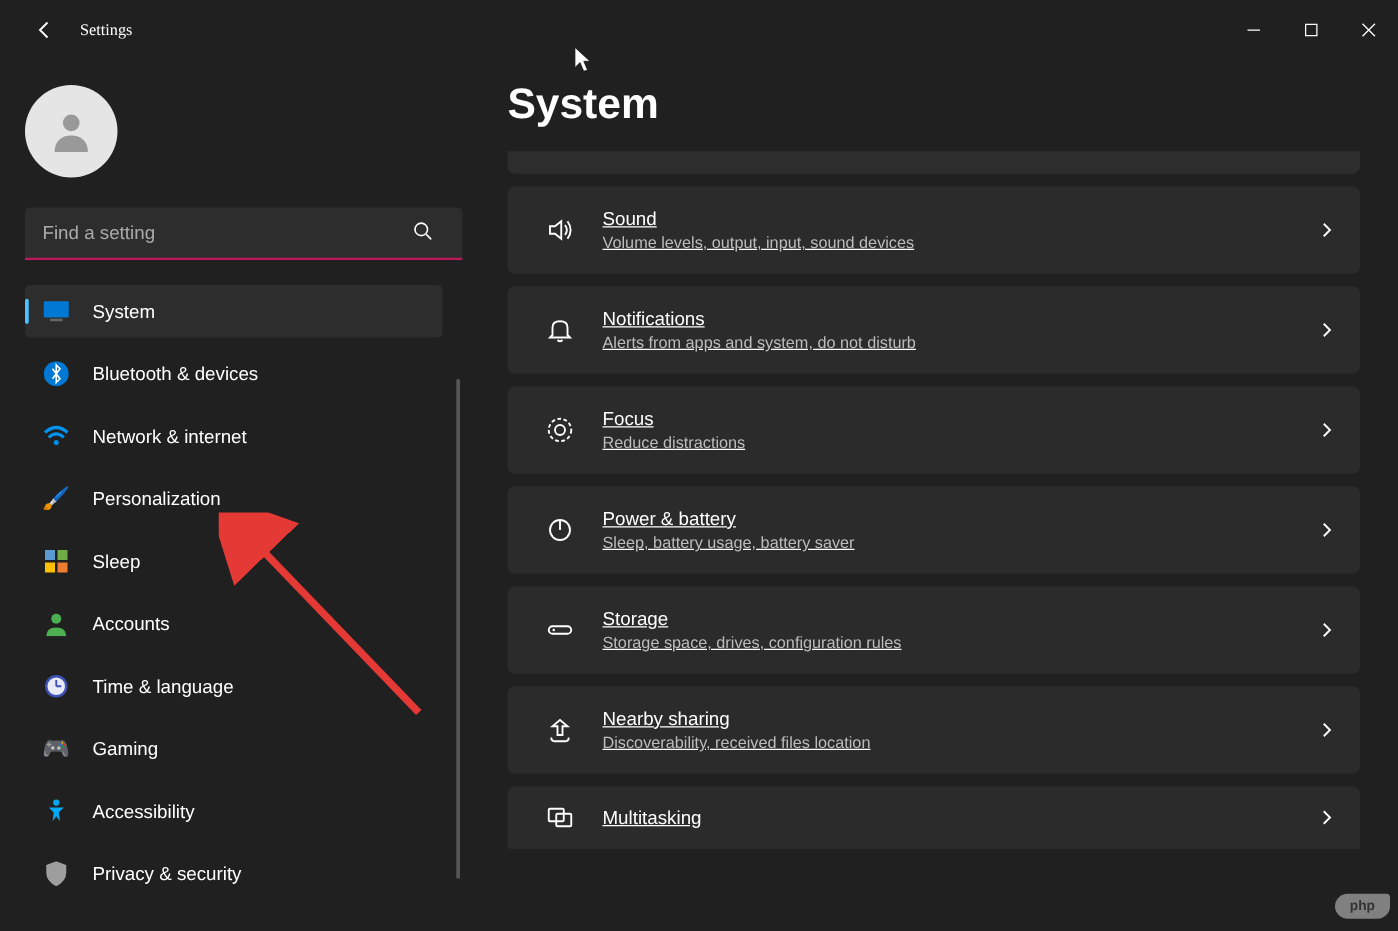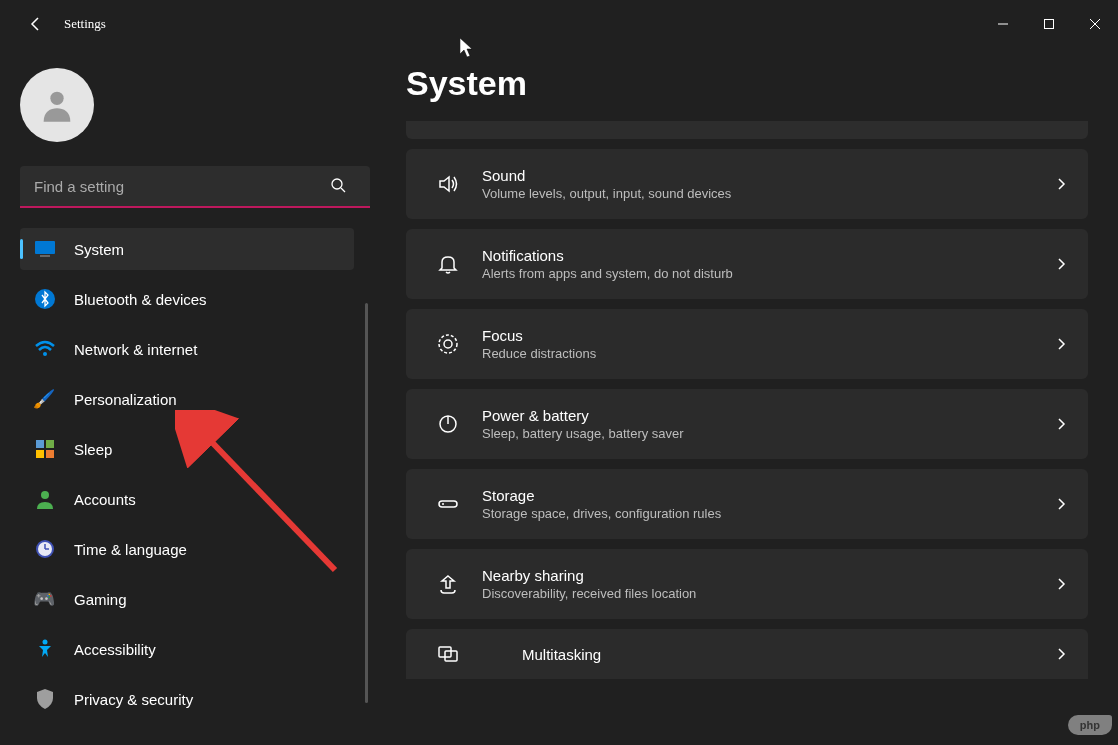--- a/index.html
+++ b/index.html
@@ -32,21 +32,21 @@
 .nav-icon { width: 22px; height: 22px; margin-right: 18px; display: flex; align-items: center; justify-content: center; font-size: 18px; }
 .nav-label { font-size: 15px; color: #fff; }
 
 .main { flex: 1; padding: 16px 30px 0 36px; overflow-y: auto; }
 .page-title { font-size: 34px; font-weight: 600; margin-bottom: 18px; }
 .partial-card { height: 18px; background: #2d2d2d; border-radius: 0 0 6px 6px; margin-bottom: 10px; }
 
 .setting-card { background: #2b2b2b; border-radius: 6px; height: 70px; margin-bottom: 10px; display: flex; align-items: center; padding: 0 20px 0 20px; cursor: pointer; }
 .card-icon { width: 44px; display: flex; align-items: center; justify-content: center; margin-right: 12px; }
 .card-icon svg { stroke: #fff; fill: none; stroke-width: 1.5; }
-.card-text { flex: 1; }
+.card-text { flex: 1; text-decoration: underline; }
 .card-title { font-size: 15px; color: #fff; }
 .card-sub { font-size: 13px; color: #bdbdbd; margin-top: 2px; }
 .chevron { stroke: #fff; stroke-width: 1.5; fill: none; }
 
 .arrow-overlay { position: absolute; pointer-events: none; z-index: 100; }
 .watermark { position: absolute; right: 6px; bottom: 10px; background: rgba(180,180,180,0.65); color: #333; font-size: 11px; padding: 4px 12px; border-radius: 14px 4px 14px 14px; font-weight: 700; }
 .cursor { position: absolute; left: 460px; top: 38px; pointer-events: none; }
 .scroll-indicator { position: absolute; left: 365px; top: 255px; width: 3px; height: 400px; background: #555; border-radius: 2px; }
 </style>
 </head>
@@ -282,21 +282,21 @@
         </div>
       <div class="card-text">
         <div class="card-title">Nearby sharing</div>
         <div class="card-sub">Discoverability, received files location</div>
       </div>
       <svg class="chevron" width="14" height="14" viewBox="0 0 14 14">
           <path d="M5 2 L10 7 L5 12"></path>
         </svg>
     </div>
 
-    <div class="setting-card" style="height:50px;border-radius:6px 6px 0 0;gap:40px;">
+    <div class="setting-card" style="height:50px;border-radius:6px 6px 0 0;">
       <div class="card-icon">
           <svg width="24" height="24" viewBox="0 0 24 24">
             <rect x="3" y="5" width="12" height="10" rx="1"></rect>
             <rect x="9" y="9" width="12" height="10" rx="1"></rect>
           </svg>
         </div>
       <div class="card-text">
         <div class="card-title">Multitasking</div>
       </div>
       <svg class="chevron" width="14" height="14" viewBox="0 0 14 14">

